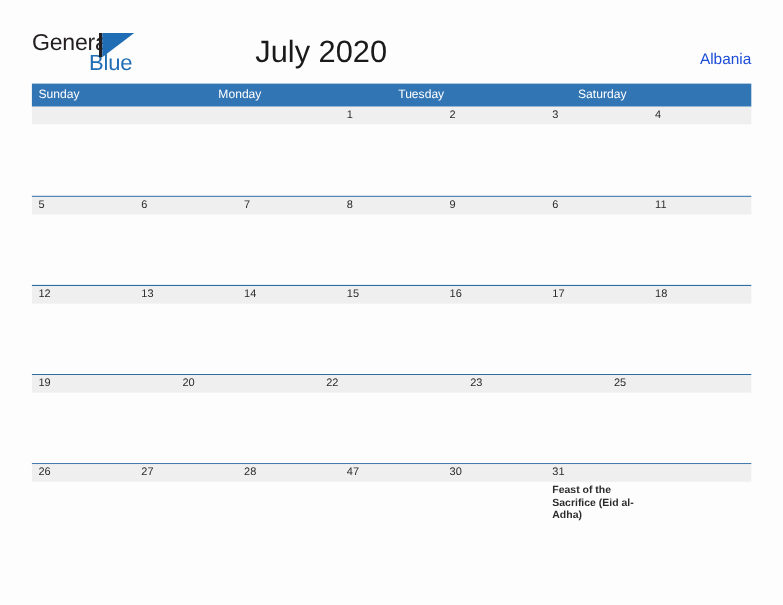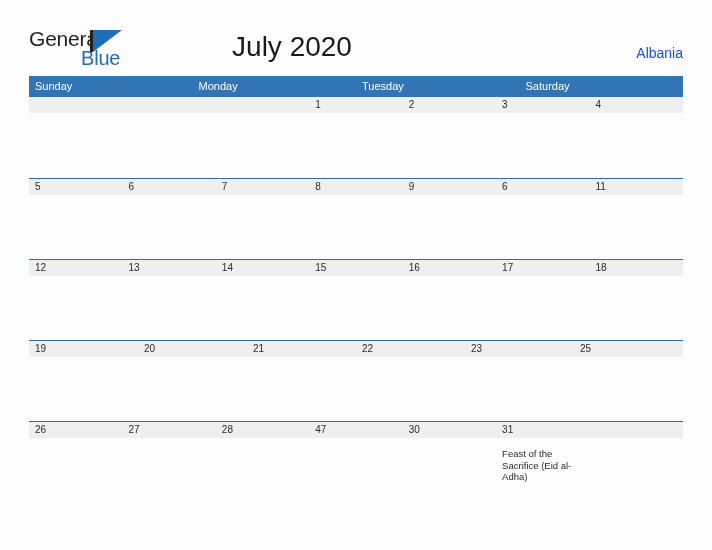--- a/index.html
+++ b/index.html
@@ -158,21 +158,22 @@
     overflow: hidden;
   }
   .day-num {
     font-size: 10px;
     color: #2b2b2b;
     line-height: 16px;
     height: 16px;
     display: block;
   }
   .day-events {
-    margin-top: 10px;
+    margin-top: 2px;
+    font-weight: bold;
   }
   .event {
     font-size: 9.5px;
     color: #2b2b2b;
     line-height: 11.5px;
     display: block;
   }
 </style>
 </head>
 <body>
@@ -287,23 +288,20 @@
         <div class="week">
           <div class="week-band"></div>
           <div class="week-cells">
             <div class="day">
               <span class="day-num">19</span>
             </div>
             <div class="day">
               <span class="day-num">20</span>
             </div>
             <div class="day">
-              <span class="day-num">21</span>
-            </div>
-            <div class="day">
               <span class="day-num">22</span>
             </div>
             <div class="day">
               <span class="day-num">23</span>
             </div>
             <div class="day">
               <span class="day-num">25</span>
             </div>
           </div>
         </div>

